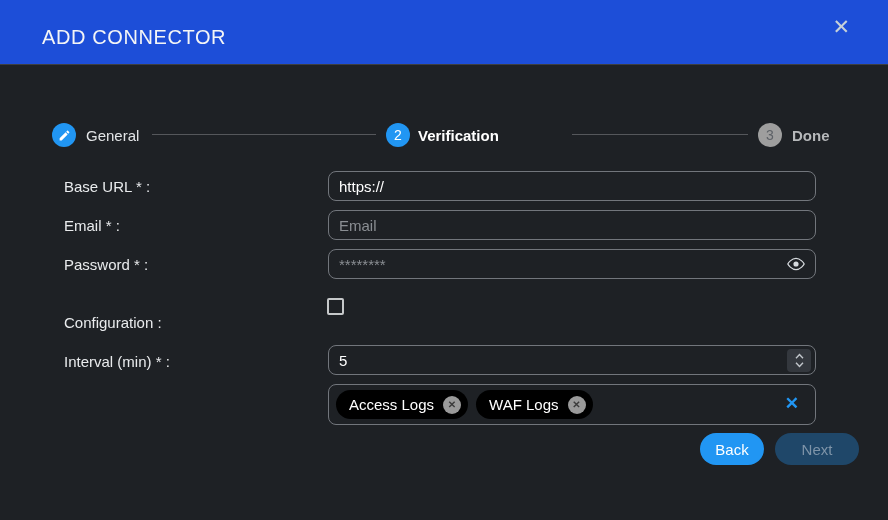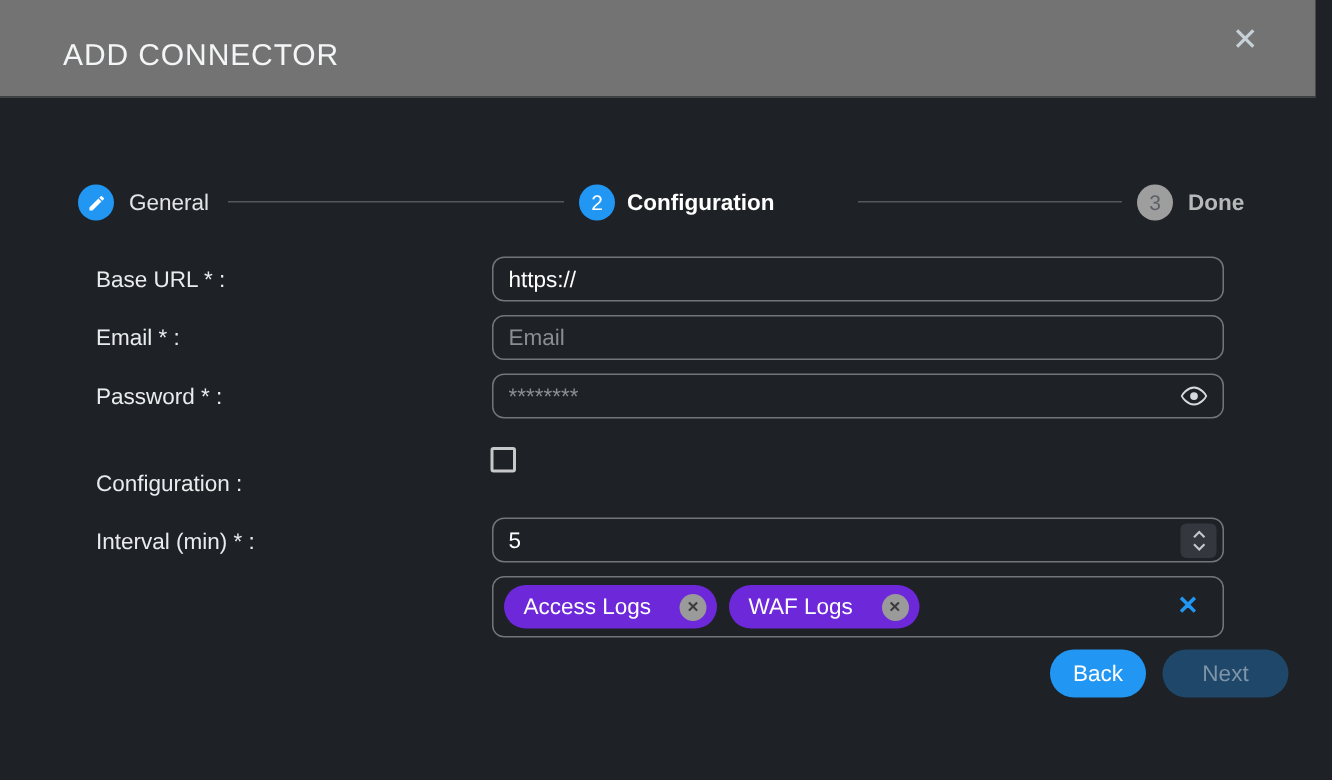--- a/index.html
+++ b/index.html
@@ -6,22 +6,22 @@
   html,body { background:#15171a; }
   body { font-family:"Liberation Sans", sans-serif; }
 
   .stage {
     position:relative; width:888px; height:520px;
     background:#1e2125; overflow:hidden;
   }
 
   
   .header {
-    position:absolute; top:0; left:0; right:11px; height:65px;
-    background:#737373; border-bottom:1px solid #3c3e41;
+    position:absolute; top:0; left:0; right:0; height:65px;
+    background:#1d4ed8; border-bottom:1px solid #3c3e41;
   }
   .title {
     position:absolute; left:42px; top:26px;
     font-size:20px; font-weight:400; letter-spacing:.6px; color:#f4f5f6;
   }
   .close-btn {
     position:absolute; right:38px; top:16px;
     background:none; border:none; cursor:pointer;
     font-size:21px; color:#c7d1d8; line-height:1;
   }
@@ -66,23 +66,23 @@
   }
 
   .spinner {
     position:absolute; right:4px; top:3px; width:24px; height:23px;
     background:#34383e; border-radius:4px;
     display:flex; align-items:center; justify-content:center; cursor:pointer;
   }
 
   .fld.tall { height:41px; display:flex; align-items:center; padding-left:7px; gap:8px; }
   .tag {
-    display:inline-flex; align-items:center; gap:19px;
+    display:inline-flex; align-items:center; gap:9px;
     height:29px; padding:0 7px 0 13px; border-radius:15px;
-    background:#6d28d9; color:#ffffff; font-size:15px; white-space:nowrap;
+    background:#000000; color:#ffffff; font-size:15px; white-space:nowrap;
   }
   .tag-x {
     width:18px; height:18px; border-radius:50%; background:#9a9a9a;
     color:#3b3b3b; font-size:10px; font-weight:bold;
     display:flex; align-items:center; justify-content:center; cursor:pointer;
     border:none; padding:0;
   }
   .clear-all {
     position:absolute; right:16px; top:10px; background:none; border:none;
     color:#2196f3; font-size:17px; font-weight:bold; line-height:1; cursor:pointer;
@@ -112,21 +112,21 @@
           <path fill="#ffffff" d="M3 17.25V21h3.75L17.81 9.94l-3.75-3.75L3 17.25zM20.71 7.04c.39-.39.39-1.02 0-1.41l-2.34-2.34c-.39-.39-1.02-.39-1.41 0l-1.83 1.83 3.75 3.75 1.83-1.83z"></path>
         </svg>
     </span>
   </div>
   <span class="step-label lab-general">General</span>
   <div class="step-line line1"></div>
 
   <div class="circle blue" style="left:386px;">
     <span>2</span>
   </div>
-  <span class="step-label lab-config">Configuration</span>
+  <span class="step-label lab-config">Verification</span>
   <div class="step-line line2"></div>
 
   <div class="circle gray" style="left:758px;">
     <span>3</span>
   </div>
   <span class="step-label lab-done">Done</span>
 
   <div class="lbl" style="top:178px;">Base URL * :</div>
   <div class="fld" style="top:171px;">
     <input type="text" value="https://" style="">

